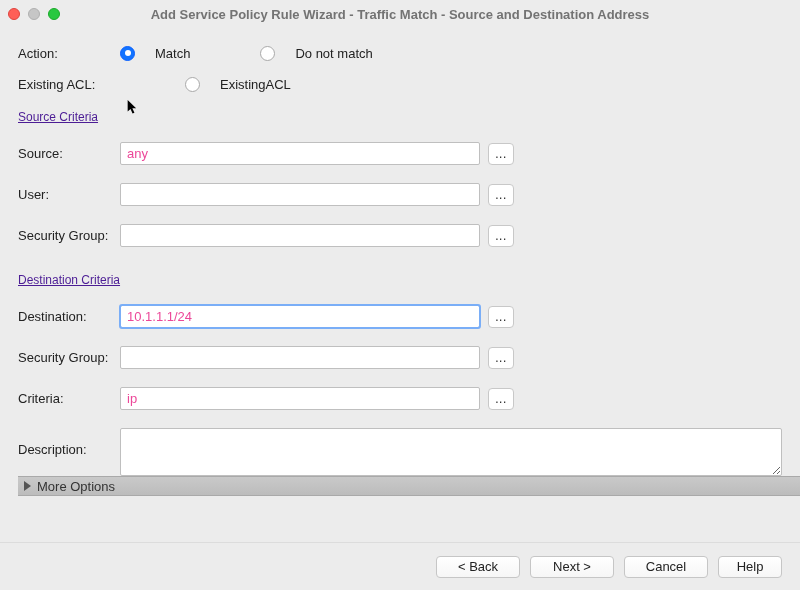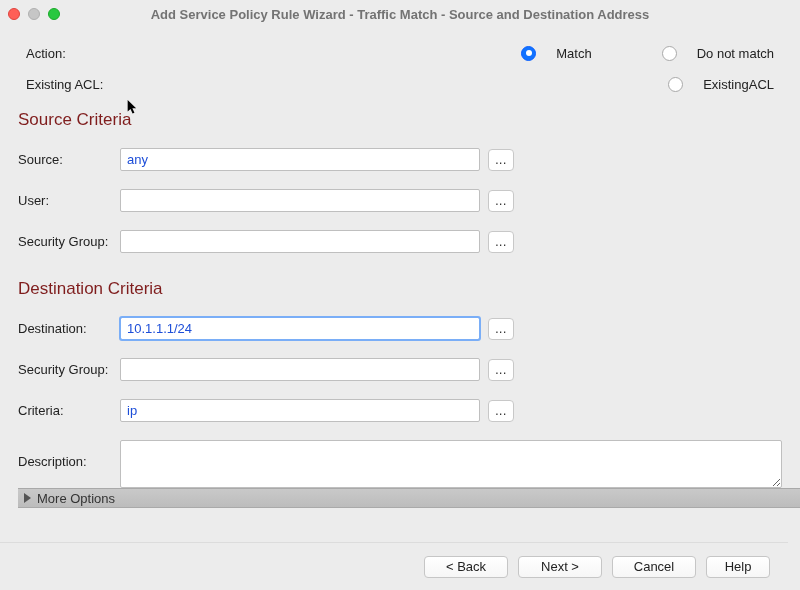--- a/index.html
+++ b/index.html
@@ -41,23 +41,22 @@
     font-size: 13px;
     color: #737373;
     padding-right: 70px;
   }
   .content {
     padding: 6px 18px 0 18px;
   }
   .row {
     display: flex;
     align-items: center;
-    margin: 7px 8px;
+    margin: 7px 0;
     min-height: 24px;
-    justify-content: space-between;
   }
   .label {
     width: 102px;
     text-align: left;
     color: #222;
   }
   .label-wide { width: 128px; }
   .radio-group {
     display: flex;
     gap: 70px;
@@ -84,40 +83,41 @@
     position: absolute;
     width: 6px; height: 6px;
     background: #fff;
     border-radius: 50%;
     top: 50%; left: 50%;
     transform: translate(-50%,-50%);
   }
   .section-title {
     margin-top: 14px;
     margin-bottom: 2px;
-    font-size: 17px;
-    color: #7f1d1d;
+    font-size: 12px;
+    color: #4c1d95;
+    text-decoration: underline;
   }
   .form-row {
     display: flex;
     align-items: center;
     margin: 18px 0;
   }
   .form-label {
     width: 102px;
   }
   .text-input {
     height: 23px;
     width: 360px;
     border: 1px solid #bfbfbf;
     background: #fff;
     border-radius: 2px;
     padding: 2px 6px;
     font-size: 13px;
-    color: #1d4ed8;
+    color: #ec4899;
   }
   .text-input.focused {
     outline: 2px solid #7aaef7;
     outline-offset: -1px;
     border-color: #6fa4ee;
   }
   .ellipsis-btn {
     margin-left: 8px;
     width: 26px;
     height: 22px;
@@ -162,21 +162,21 @@
     width: 0; height: 0;
     border-top: 5px solid transparent;
     border-bottom: 5px solid transparent;
     border-left: 7px solid #555;
     margin-right: 6px;
   }
   .footer {
     position: absolute;
     bottom: 0;
     left: 0;
-    right: 12px;
+    right: 0;
     border-top: 1px solid #dcdcdc;
     height: 48px;
     display: flex;
     align-items: center;
     justify-content: flex-end;
     gap: 10px;
     padding-right: 18px;
     background: #ececec;
   }
   .btn {

